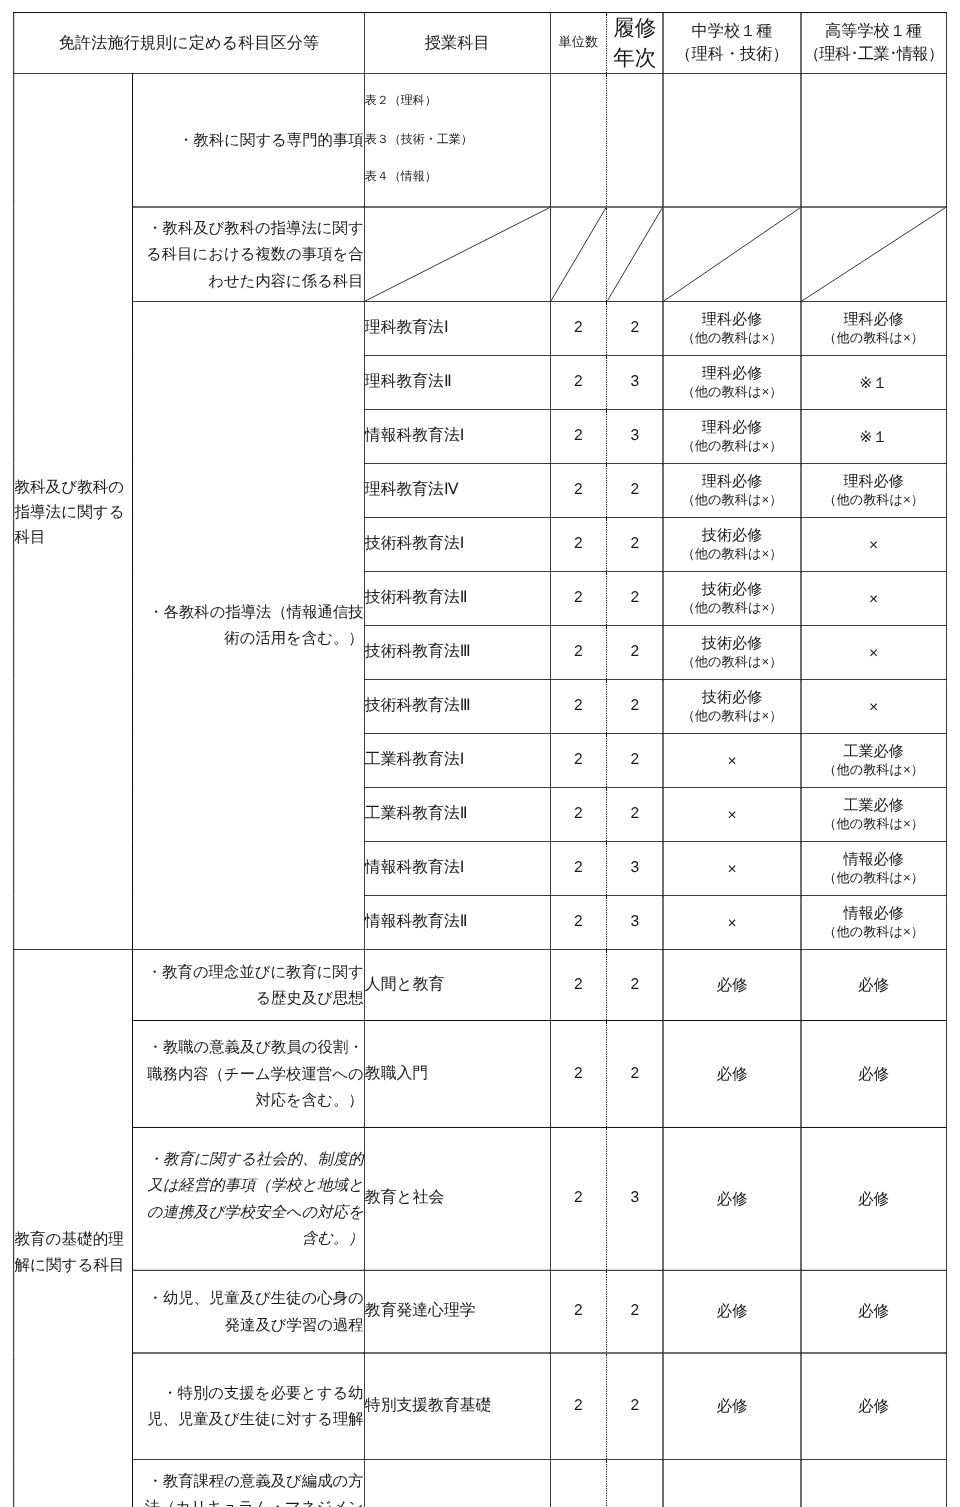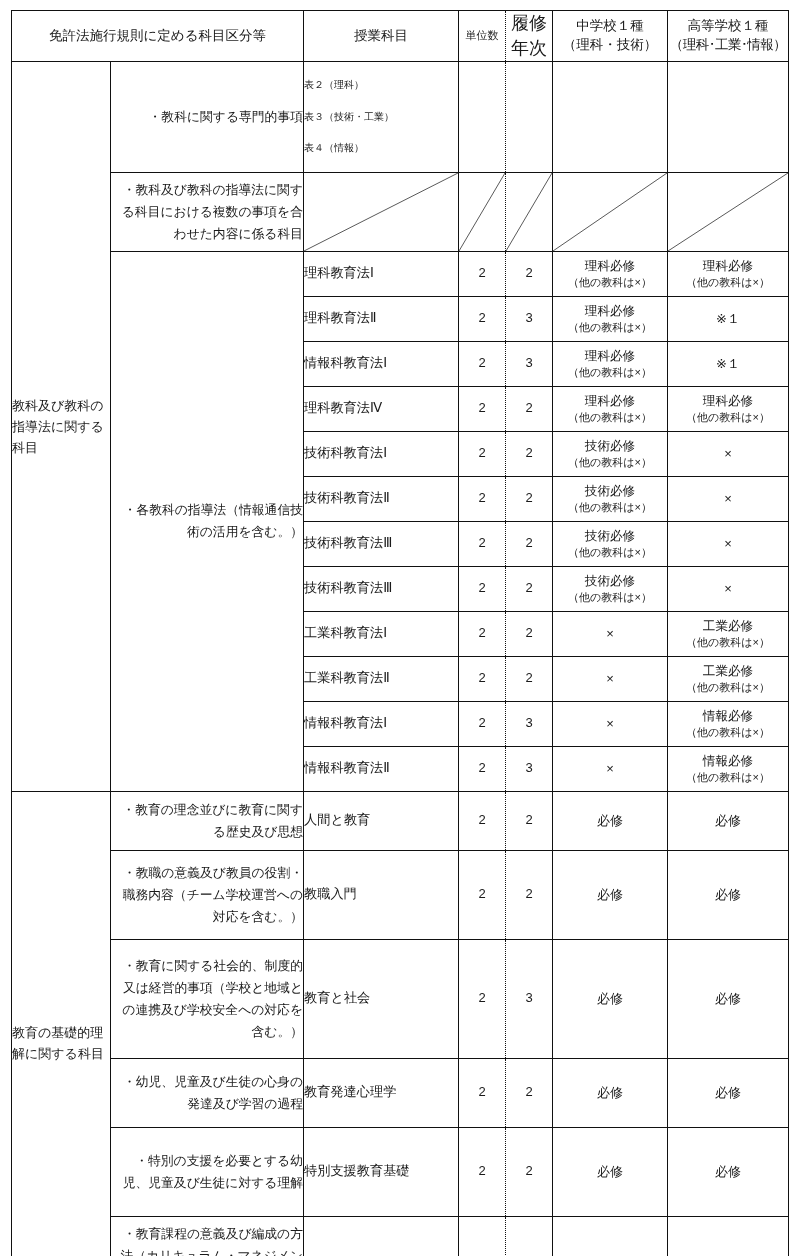--- a/index.html
+++ b/index.html
@@ -339,21 +339,21 @@
         </tr>
         <tr>
           <td class="item-cell dot-top" style="height: 88px;">・教職の意義及び教員の役割・職務内容（チーム学校運営への対応を含む。）</td>
           <td class="course-cell dot-top">教職入門</td>
           <td class="num-cell dot-right dot-top">2</td>
           <td class="num-cell dot-left dot-top">2</td>
           <td class="mark-cell mark-single dot-top">必修</td>
           <td class="mark-cell mark-single dot-top">必修</td>
         </tr>
         <tr>
-          <td class="item-cell dot-top" style="height: 118px;">・教育に関する社会的、制度的又は経営的事項（学校と地域との連携及び学校安全への対応を含む。）</td>
+          <td class="item-cell dot-top" style="height: 118px; font-style: italic;">・教育に関する社会的、制度的又は経営的事項（学校と地域との連携及び学校安全への対応を含む。）</td>
           <td class="course-cell dot-top">教育と社会</td>
           <td class="num-cell dot-right dot-top">2</td>
           <td class="num-cell dot-left dot-top">3</td>
           <td class="mark-cell mark-single dot-top">必修</td>
           <td class="mark-cell mark-single dot-top">必修</td>
         </tr>
         <tr>
           <td class="item-cell dot-top" style="height: 68px; margin-left: 40px;">・幼児、児童及び生徒の心身の発達及び学習の過程</td>
           <td class="course-cell dot-top">教育発達心理学</td>
           <td class="num-cell dot-right dot-top">2</td>

